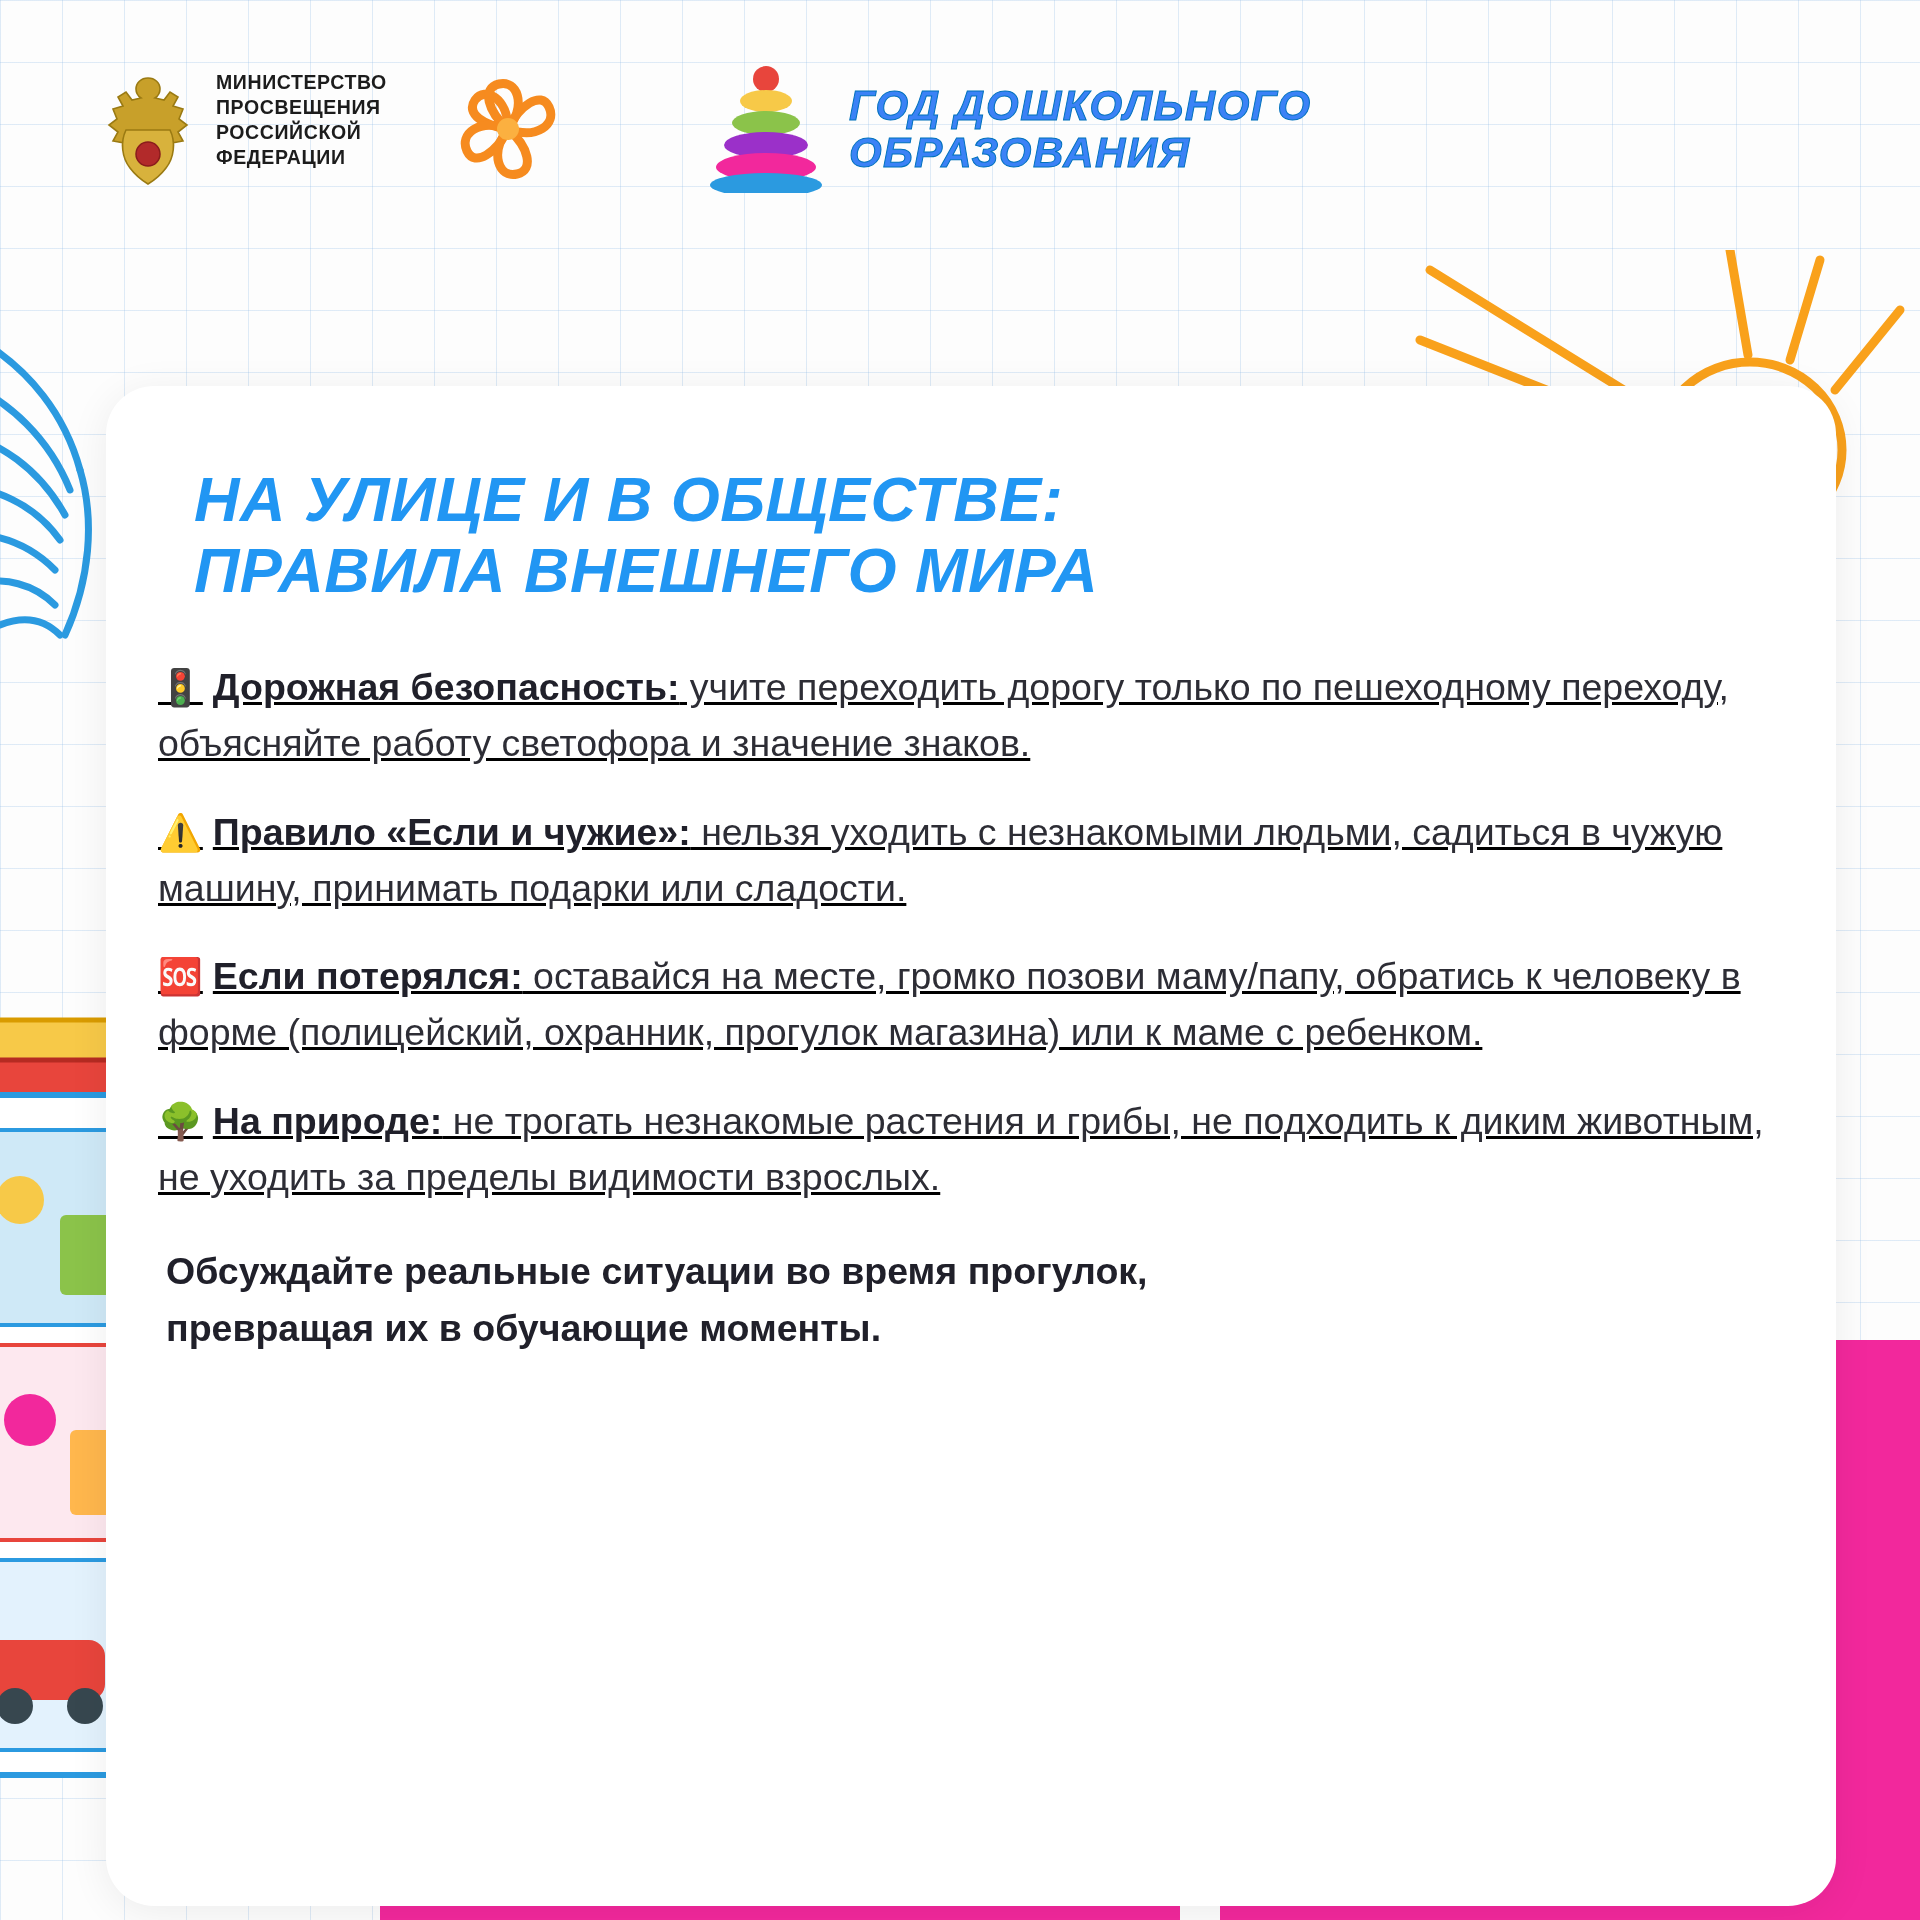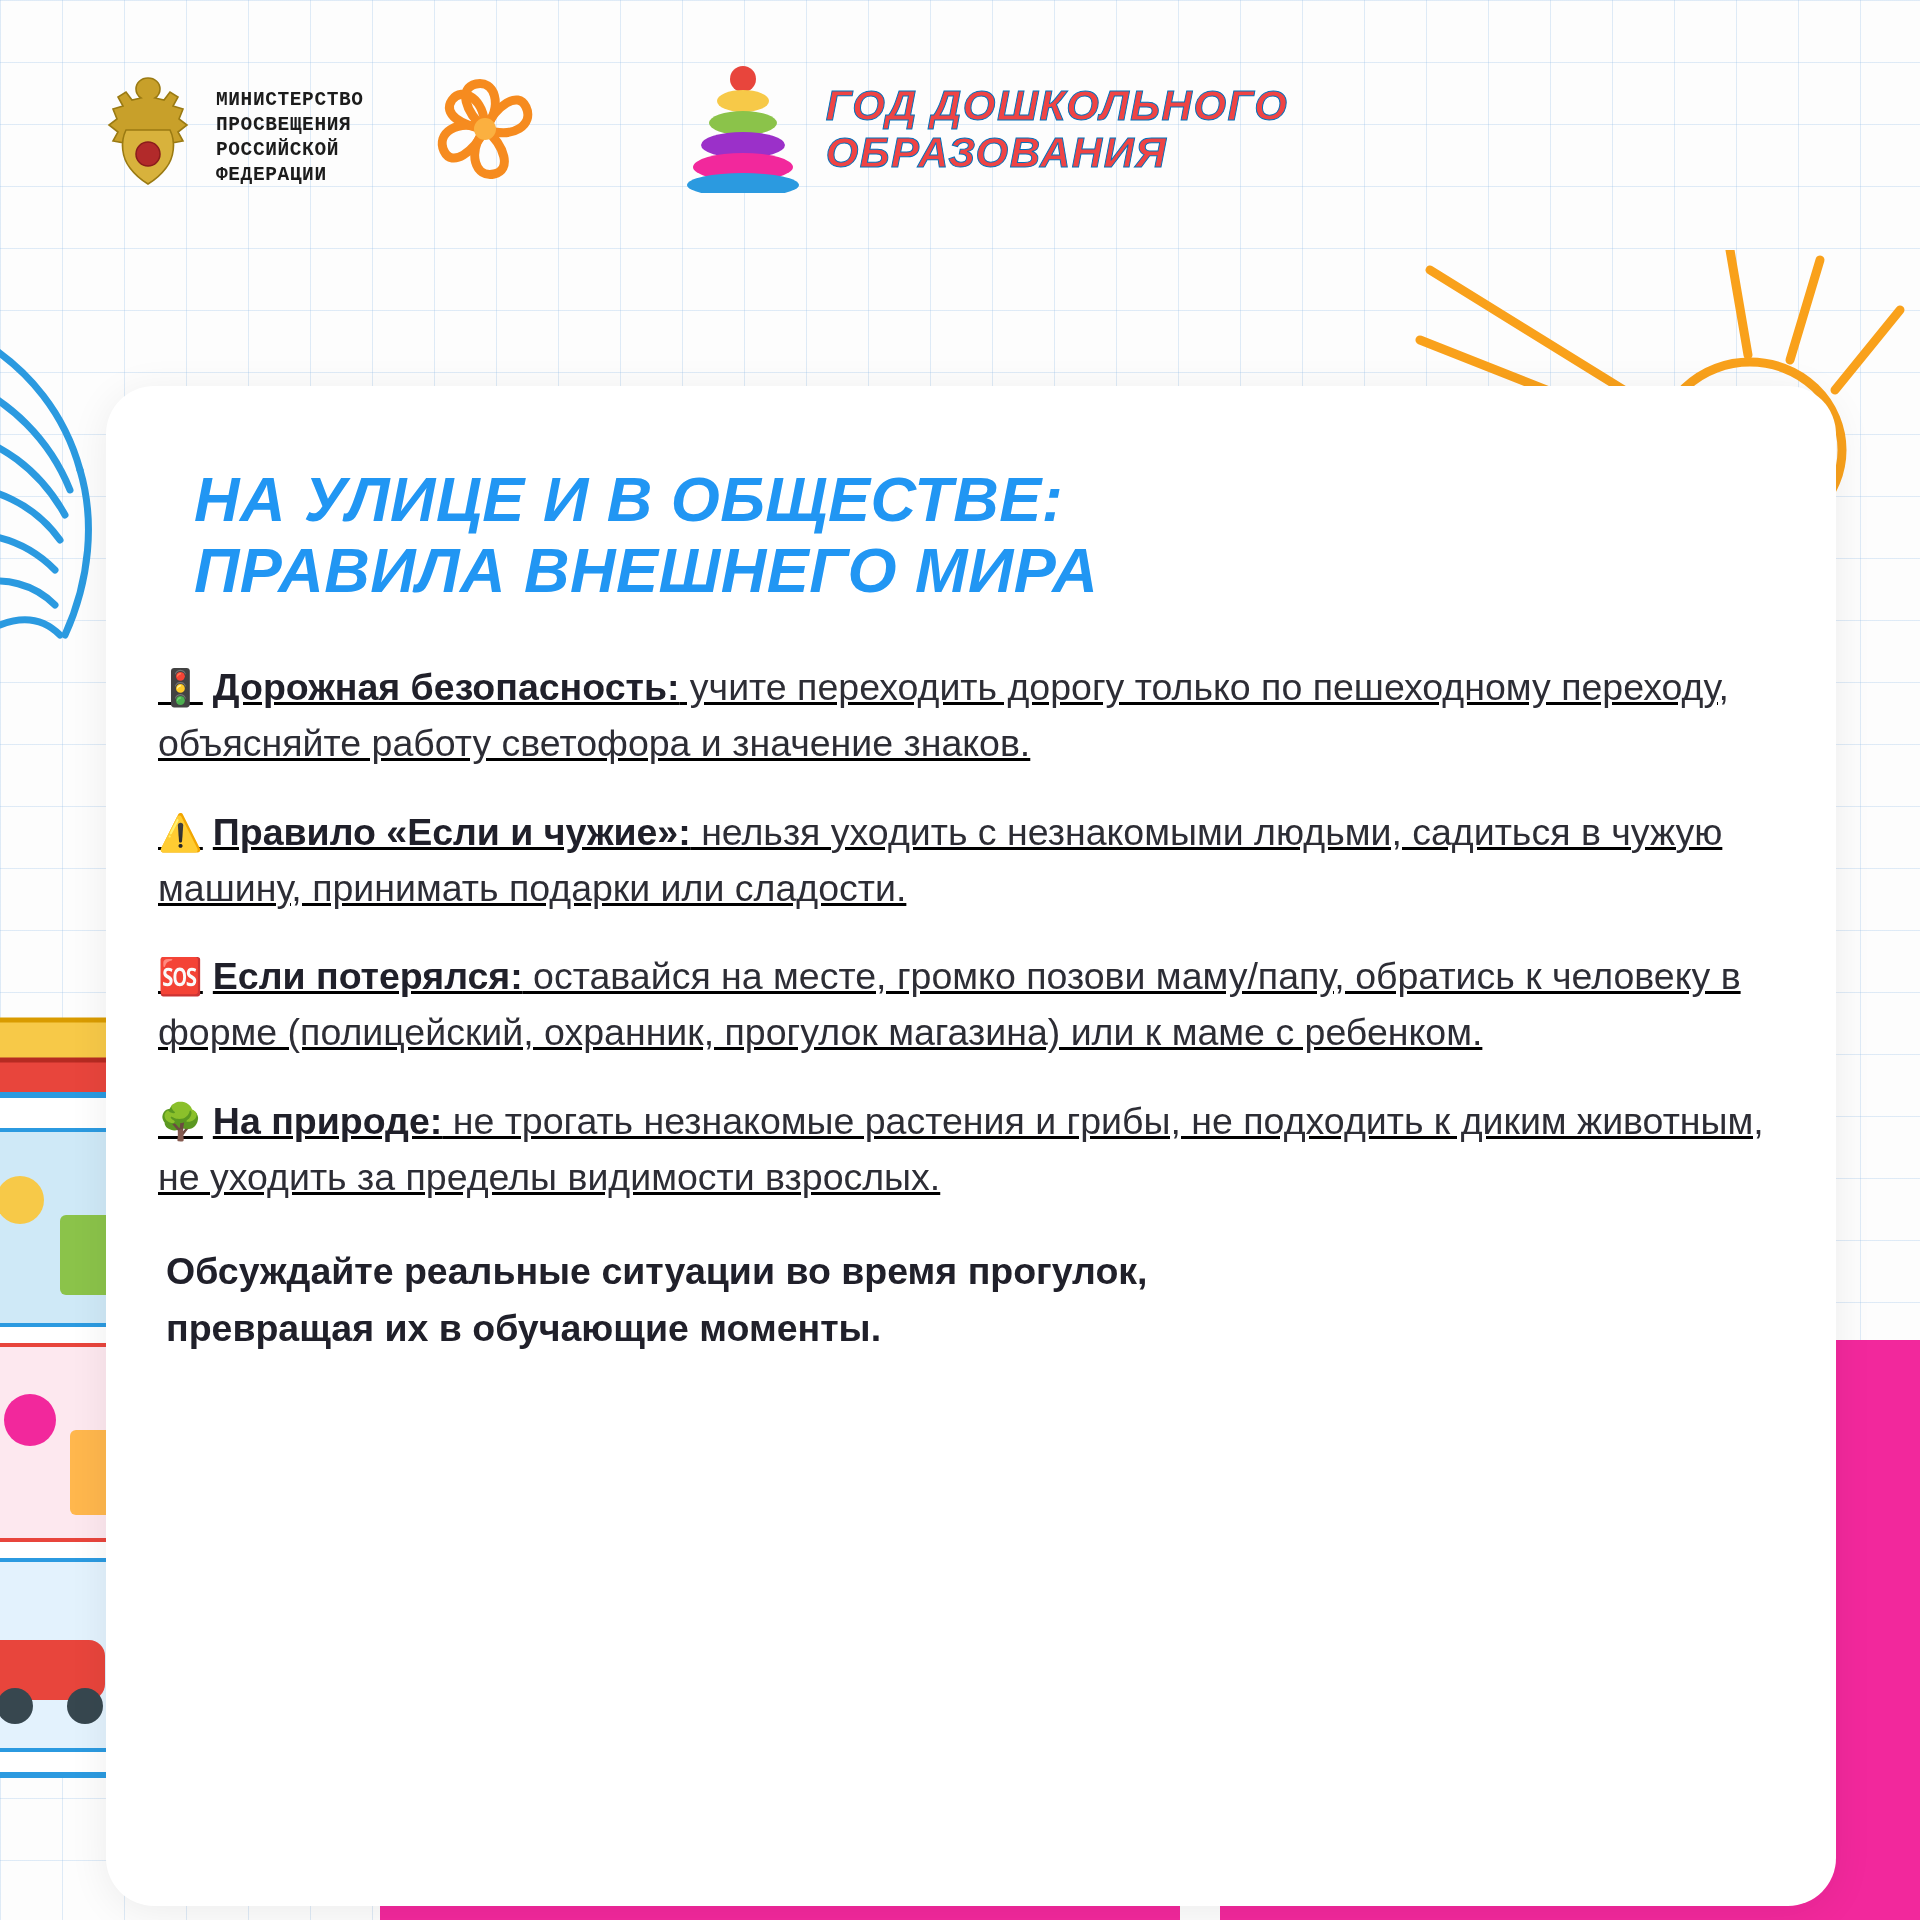--- a/index.html
+++ b/index.html
@@ -34,22 +34,21 @@
     top: 0; left: 0;
     width: 1920px;
     height: 258px;
     display: flex;
     align-items: center;
     z-index: 5;
   }
 
   .logo-block {
     display: flex;
-    align-items: flex-end;
-    font-family: Liberation Mono, monospace;
+    align-items: flex-start;
   }
 
   .emblem {
     width: 104px;
     height: 118px;
     margin-left: 96px;
     position: relative;
     flex: none;
   }
 
@@ -90,21 +89,21 @@
     flex: none;
   }
 
   .year-title {
     margin-left: 24px;
     font-size: 42px;
     font-weight: bold;
     font-style: italic;
     line-height: 1.12;
     letter-spacing: 1.5px;
-    color: #ef4444;
+    color: #3b82f6;
     text-transform: uppercase;
     white-space: pre-line;
     -webkit-text-stroke: 1px #0071bc;
   }
 
   
   .deco { position: absolute; z-index: 1; }
 
   .deco-bird { left: -30px; top: 320px; }
   .deco-sun  { right: 0px;  top: 250px; }

